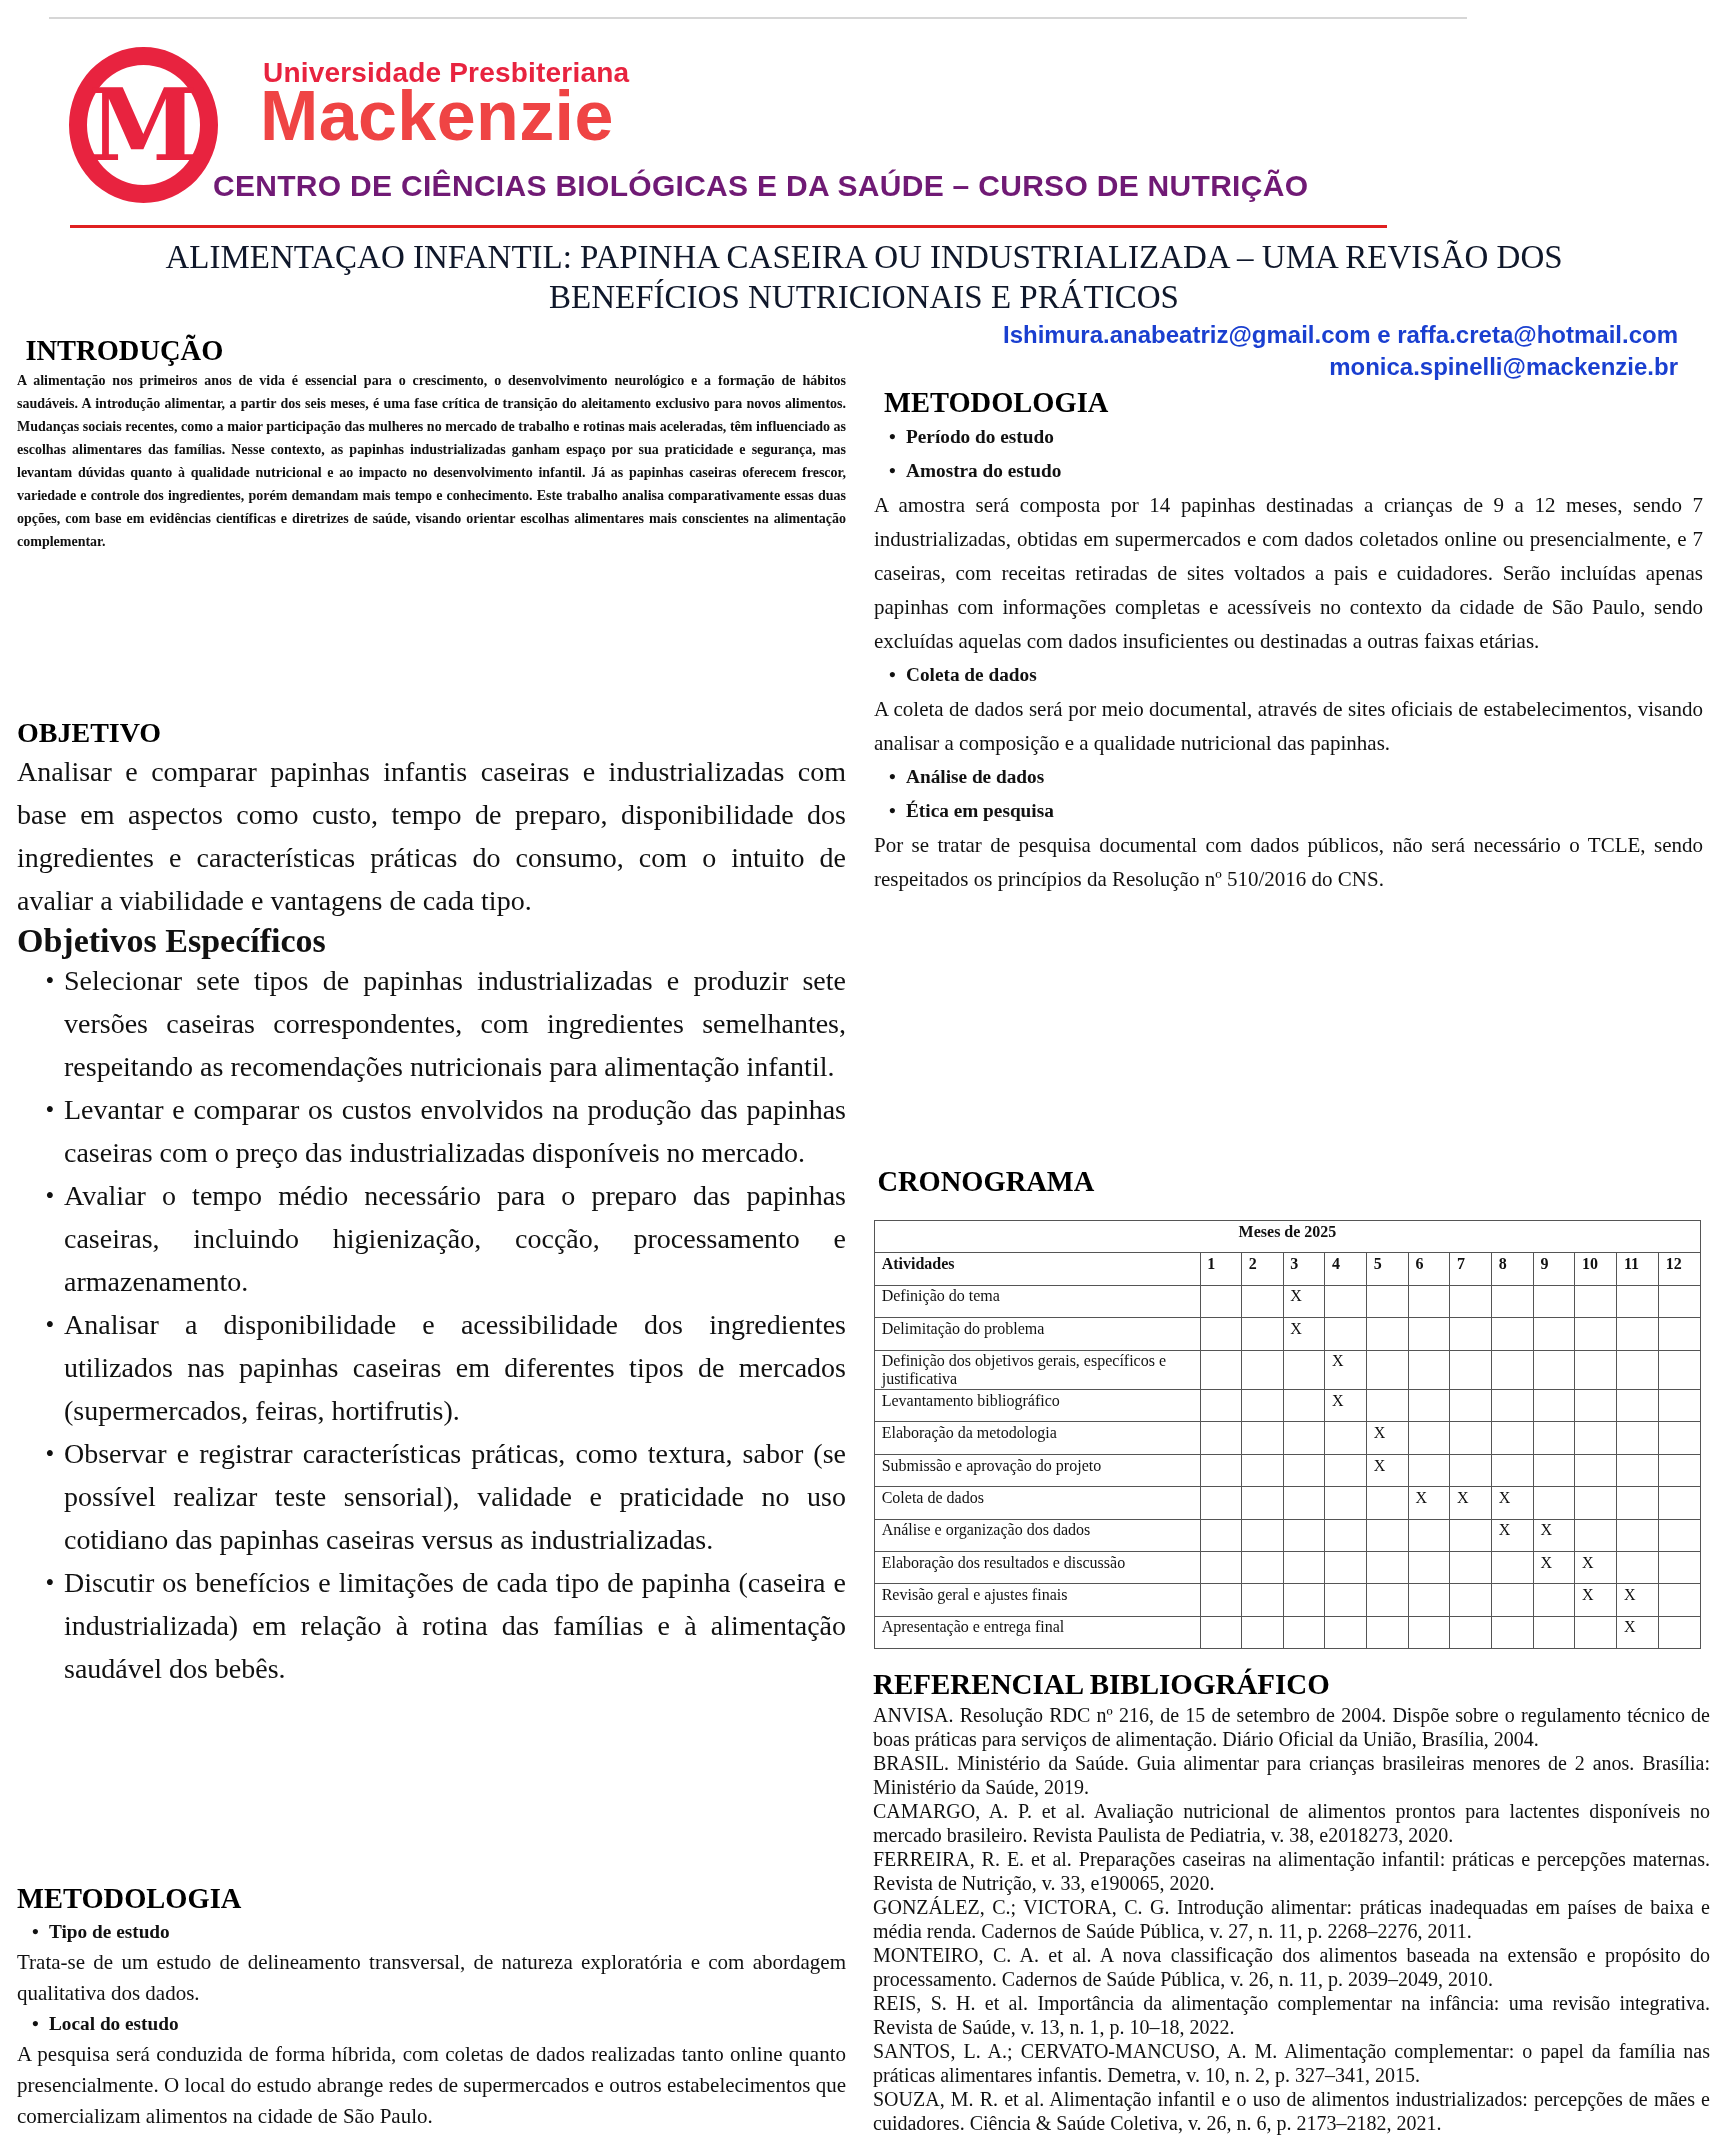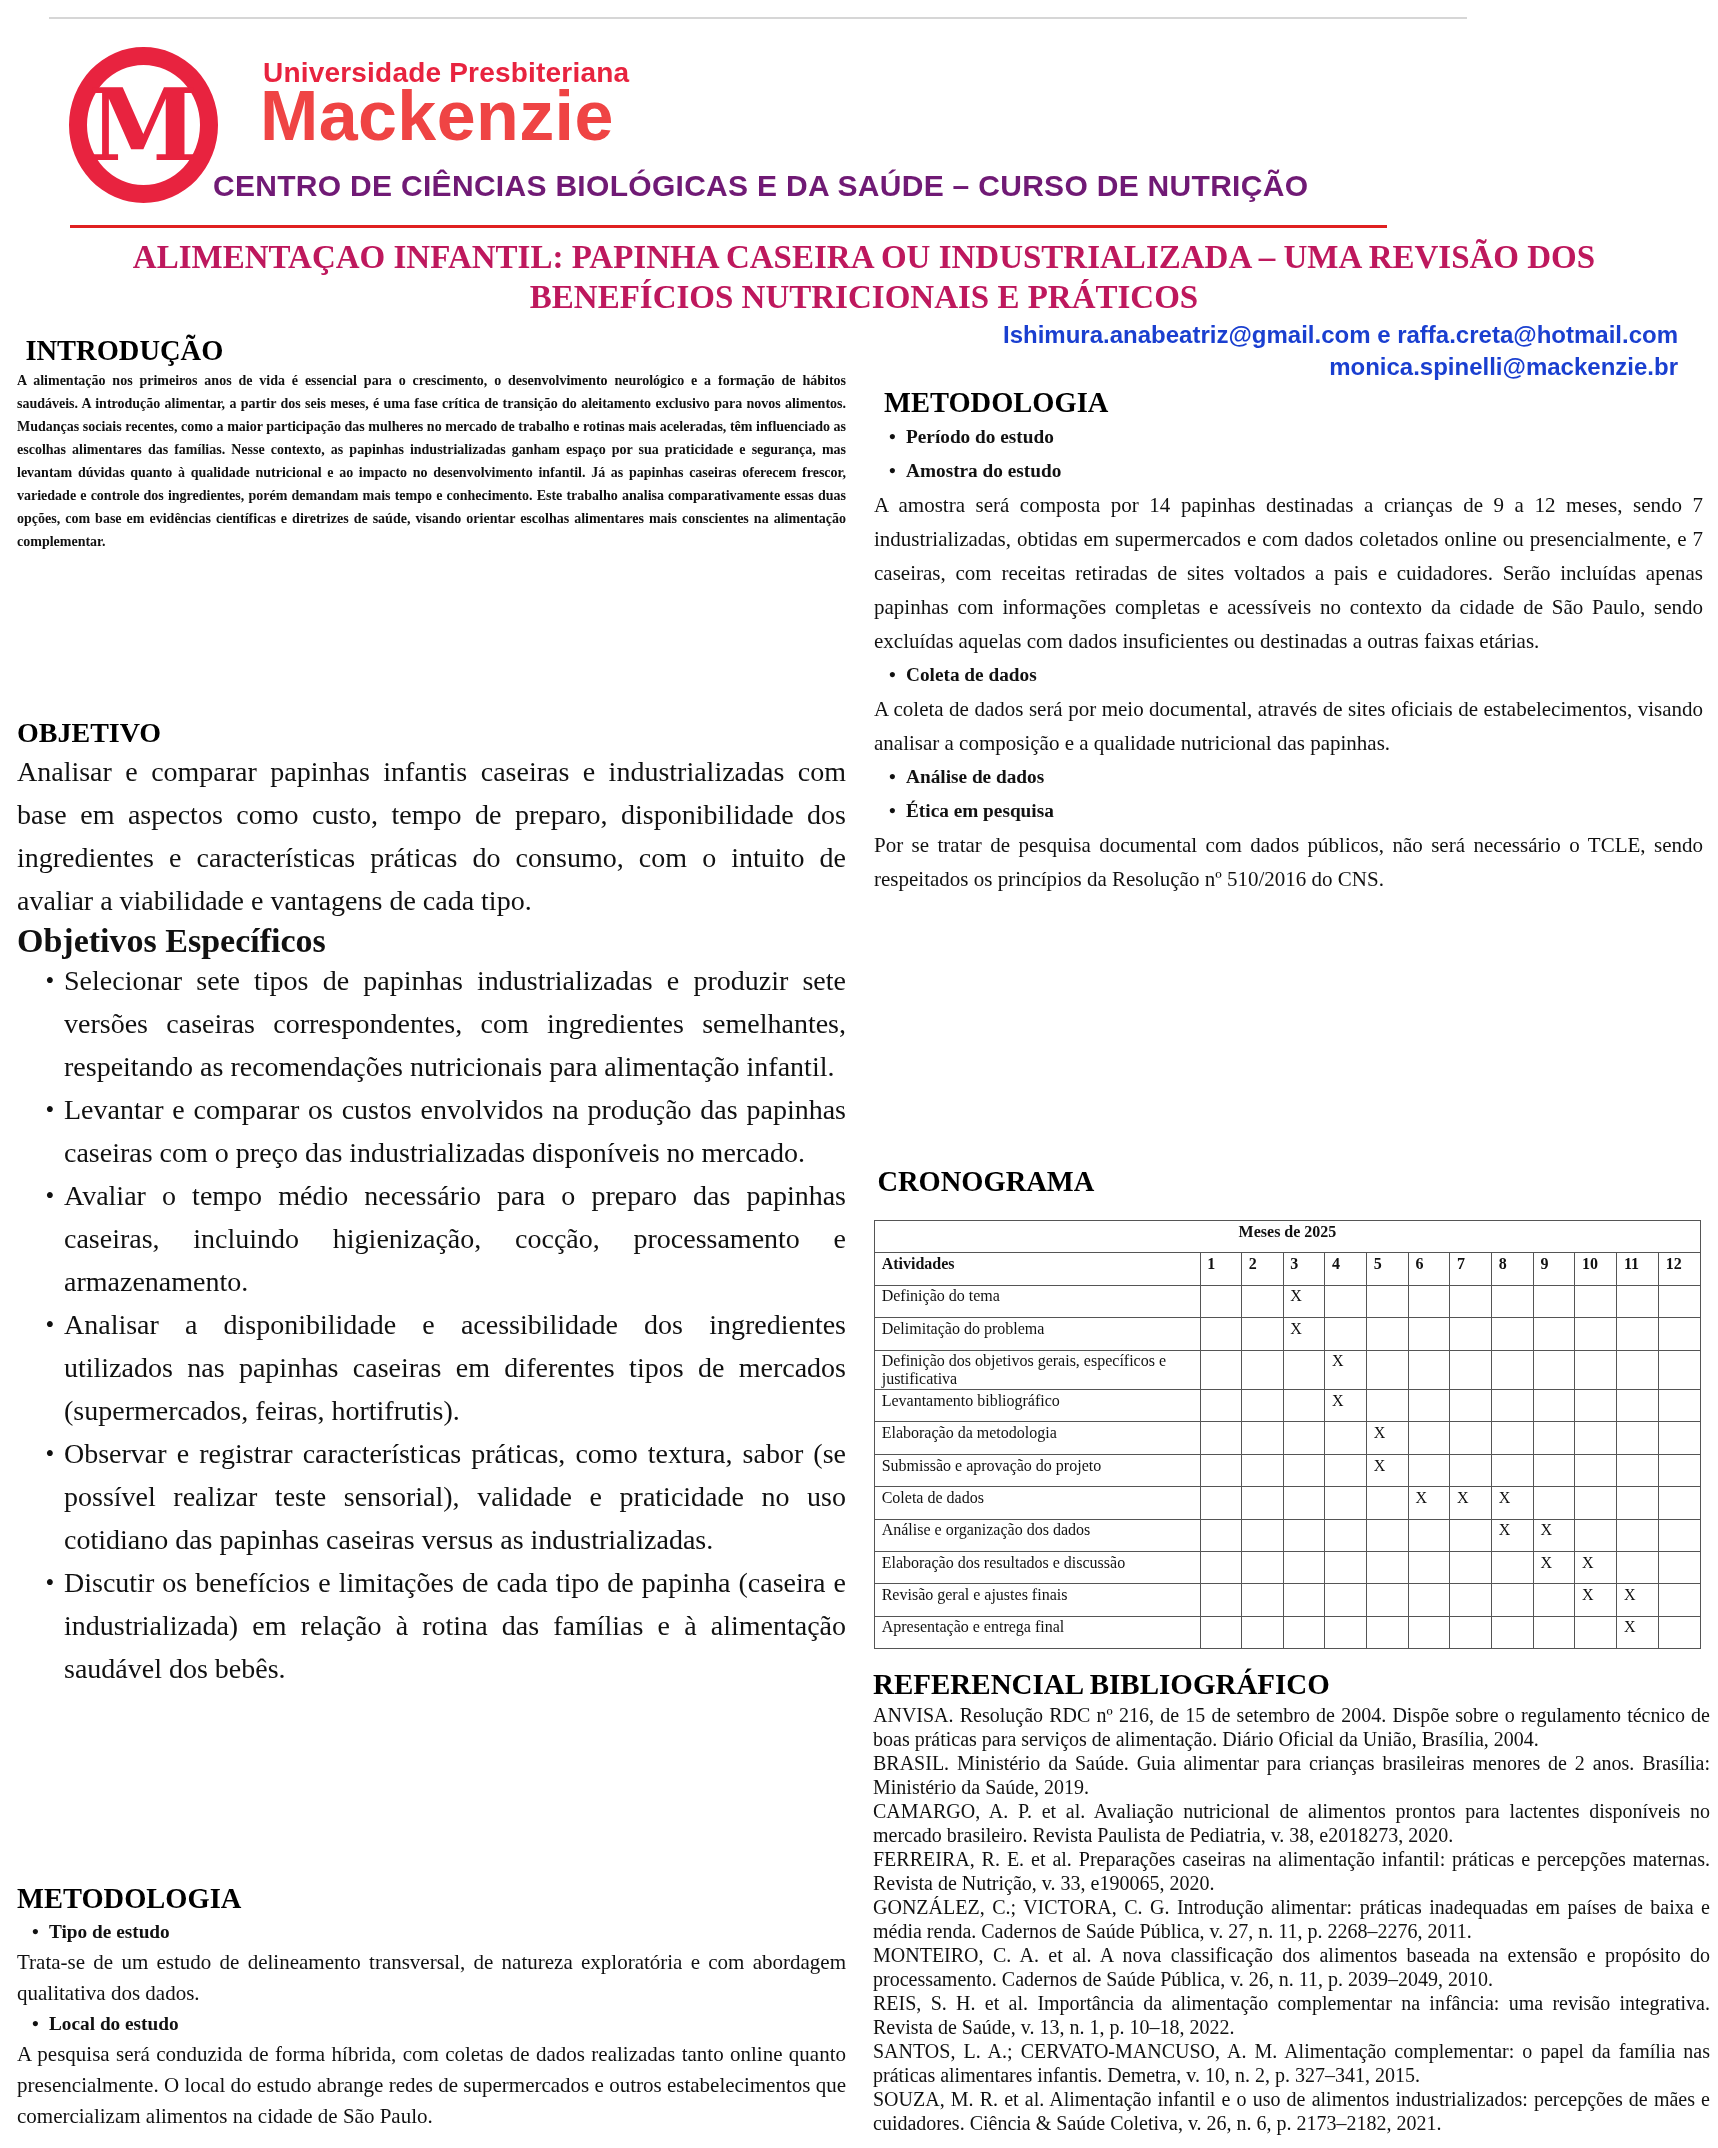--- a/index.html
+++ b/index.html
@@ -9,21 +9,21 @@
 
   
   .logo-ring { left: 69px; top: 47px; width: 149px; height: 156px; border: 18.5px solid #e8233f; border-radius: 50%; box-sizing: border-box; }
   .logo-m { left: 69px; top: 47px; width: 149px; height: 156px; display: flex; align-items: center; justify-content: center; font-family: "DejaVu Serif", serif; font-weight: bold; font-size: 99px; color: #e8233f; line-height: 1; }
   .univ { left: 263px; top: 57px; font-family: "Liberation Sans", sans-serif; font-weight: bold; font-size: 28px; color: #e8233f; letter-spacing: 0.2px; }
   .mack { left: 260px; top: 81px; font-family: "Liberation Sans", sans-serif; font-weight: bold; font-size: 70px; color: #ef4444; line-height: 1; letter-spacing: 0.4px; text-align: right; }
   .centro { left: 213px; top: 169px; font-family: "Liberation Sans", sans-serif; font-weight: bold; font-size: 30px; color: #701a75; letter-spacing: 0.3px; }
   .redline { left: 70px; top: 225px; width: 1317px; height: 3.4px; background: #e02020; }
 
   
-  .title { left: 50px; top: 237px; width: 1628px; text-align: center; font-family: "Liberation Serif", serif; font-weight: bold; font-size: 33px; line-height: 40px; color: #be185d; }
+  .title { left: 50px; top: 237px; width: 1628px; text-align: center; font-family: "Liberation Serif", serif; font-weight: normal; font-size: 33px; line-height: 40px; color: #0f172a; }
   .emails { right: 40px; top: 319px; text-align: right; font-family: "Liberation Sans", sans-serif; font-weight: bold; font-size: 24px; line-height: 32px; color: #1a3fd0; }
 
   
   .col { position: absolute; text-align: justify; }
   .left { left: 17px; width: 829px; }
   .right { left: 874px; width: 829px; }
 
   h2 { margin: 0; font-family: "Liberation Serif", serif; font-weight: bold; font-size: 28.5px; line-height: 34px; color: #000; }
   h3 { margin: 0; font-family: "Liberation Serif", serif; font-weight: bold; font-size: 34px; line-height: 34px; }
   .p-small { font-size: 14px; line-height: 23px; margin: 0; font-weight: bold; }

